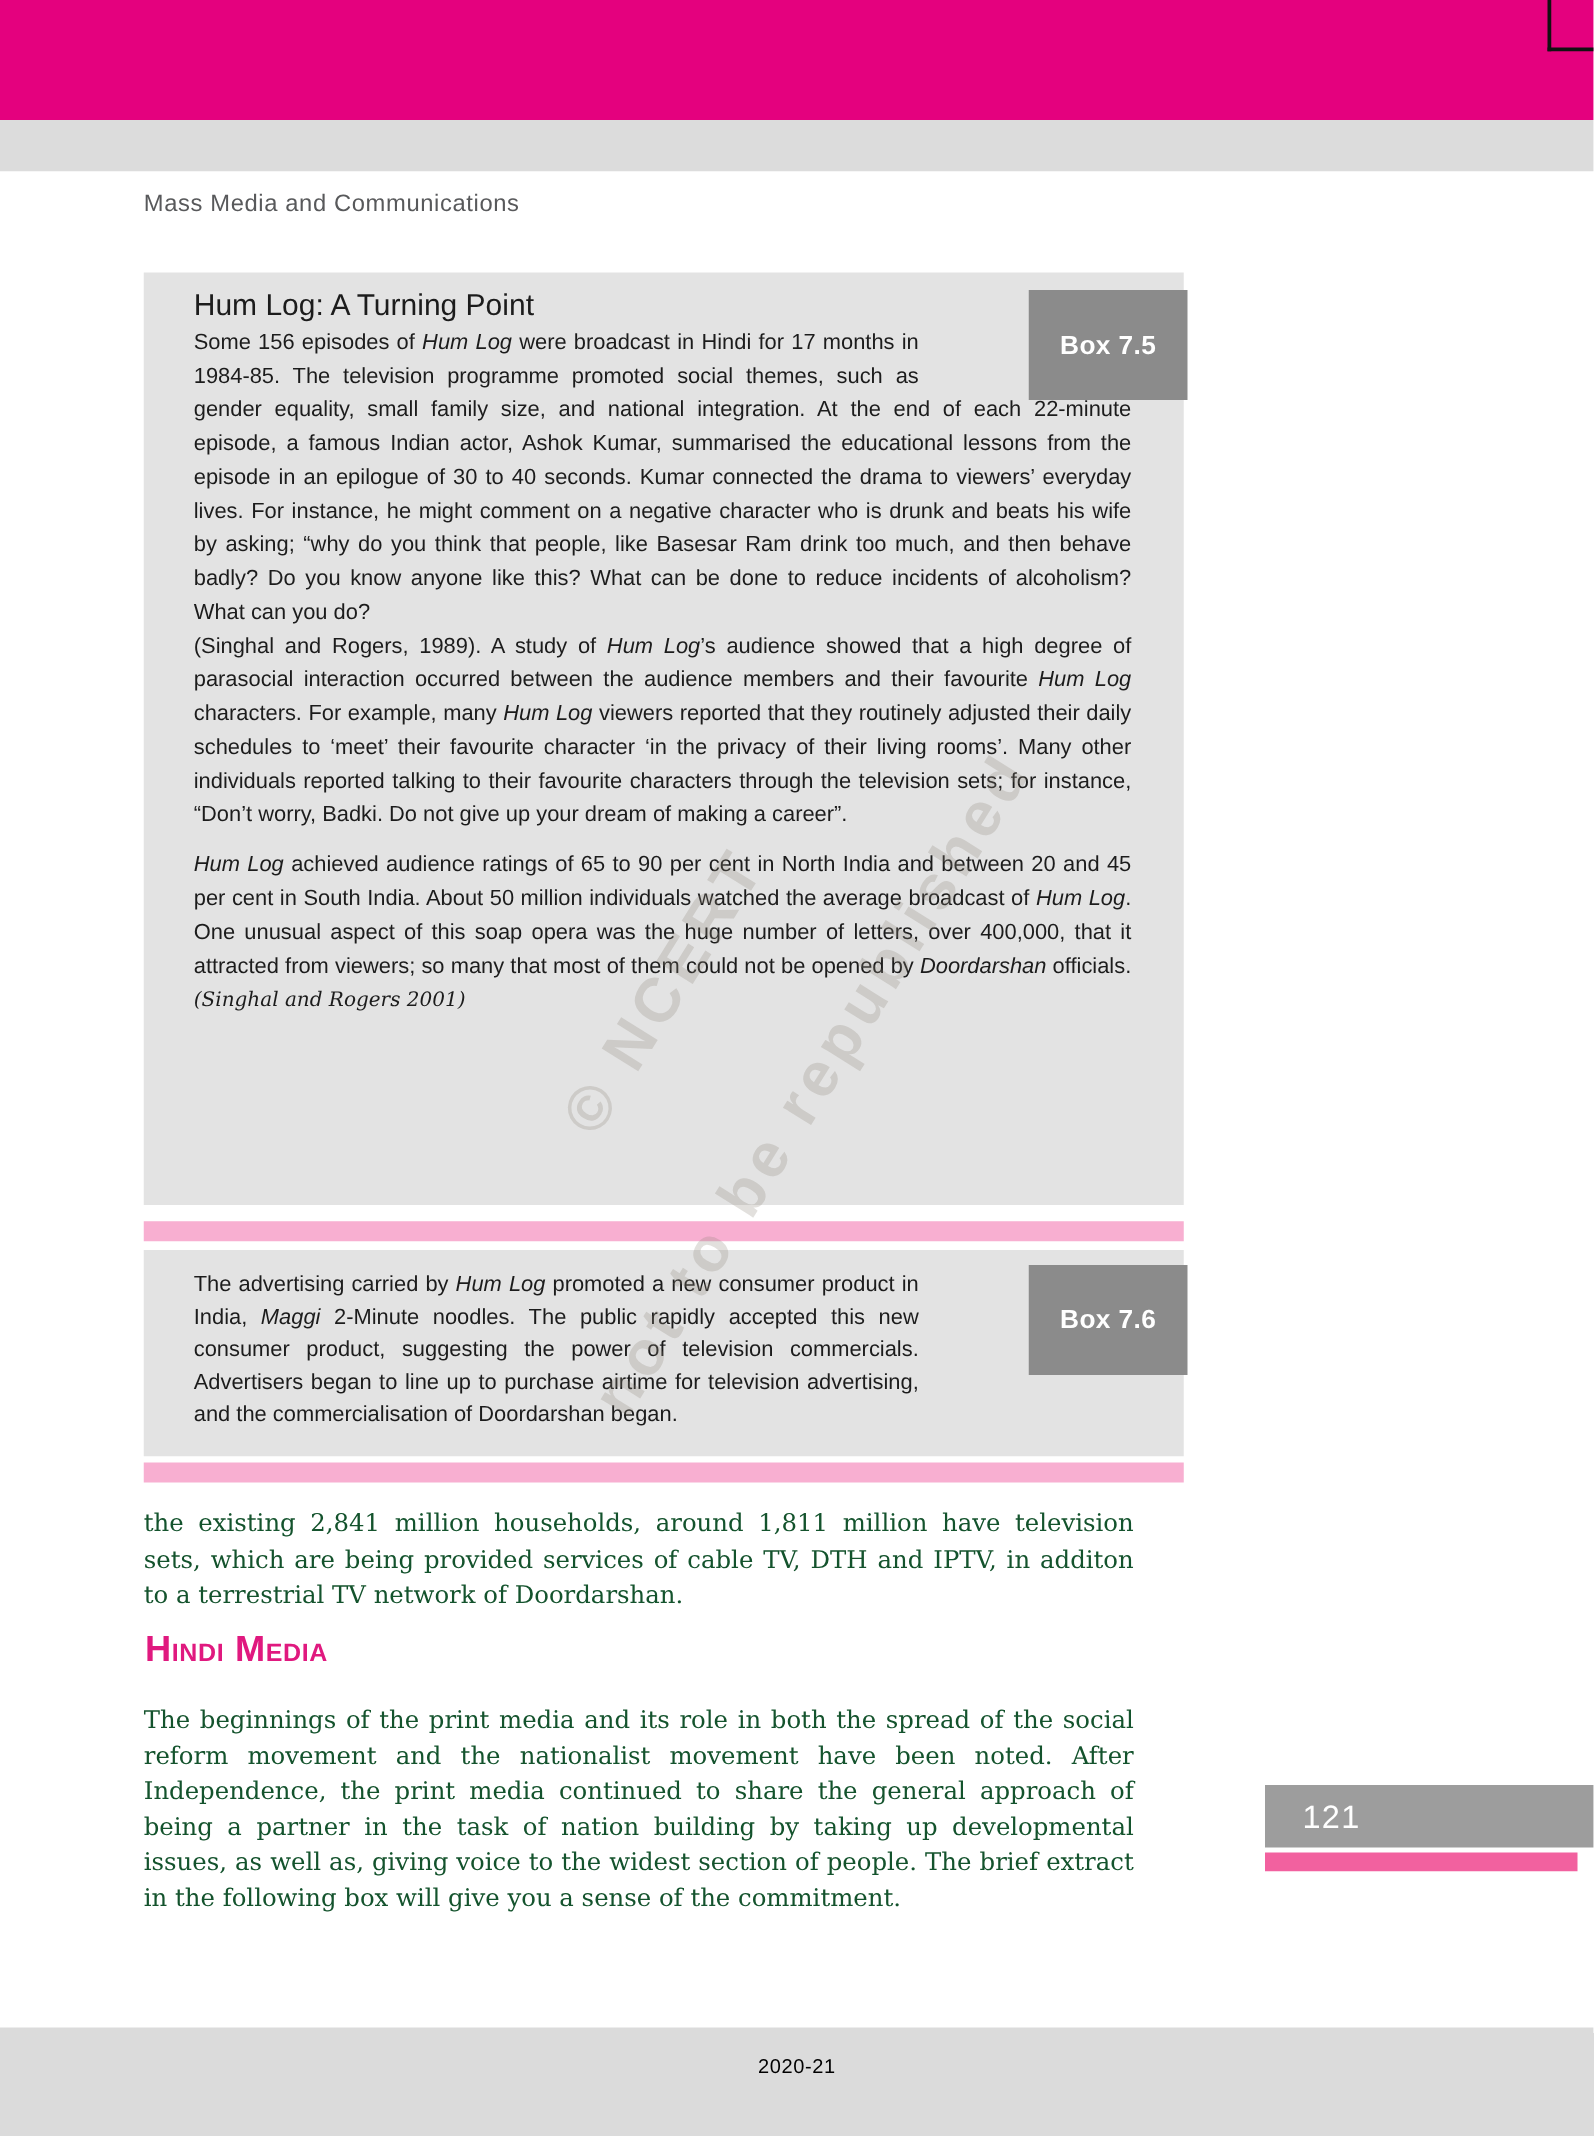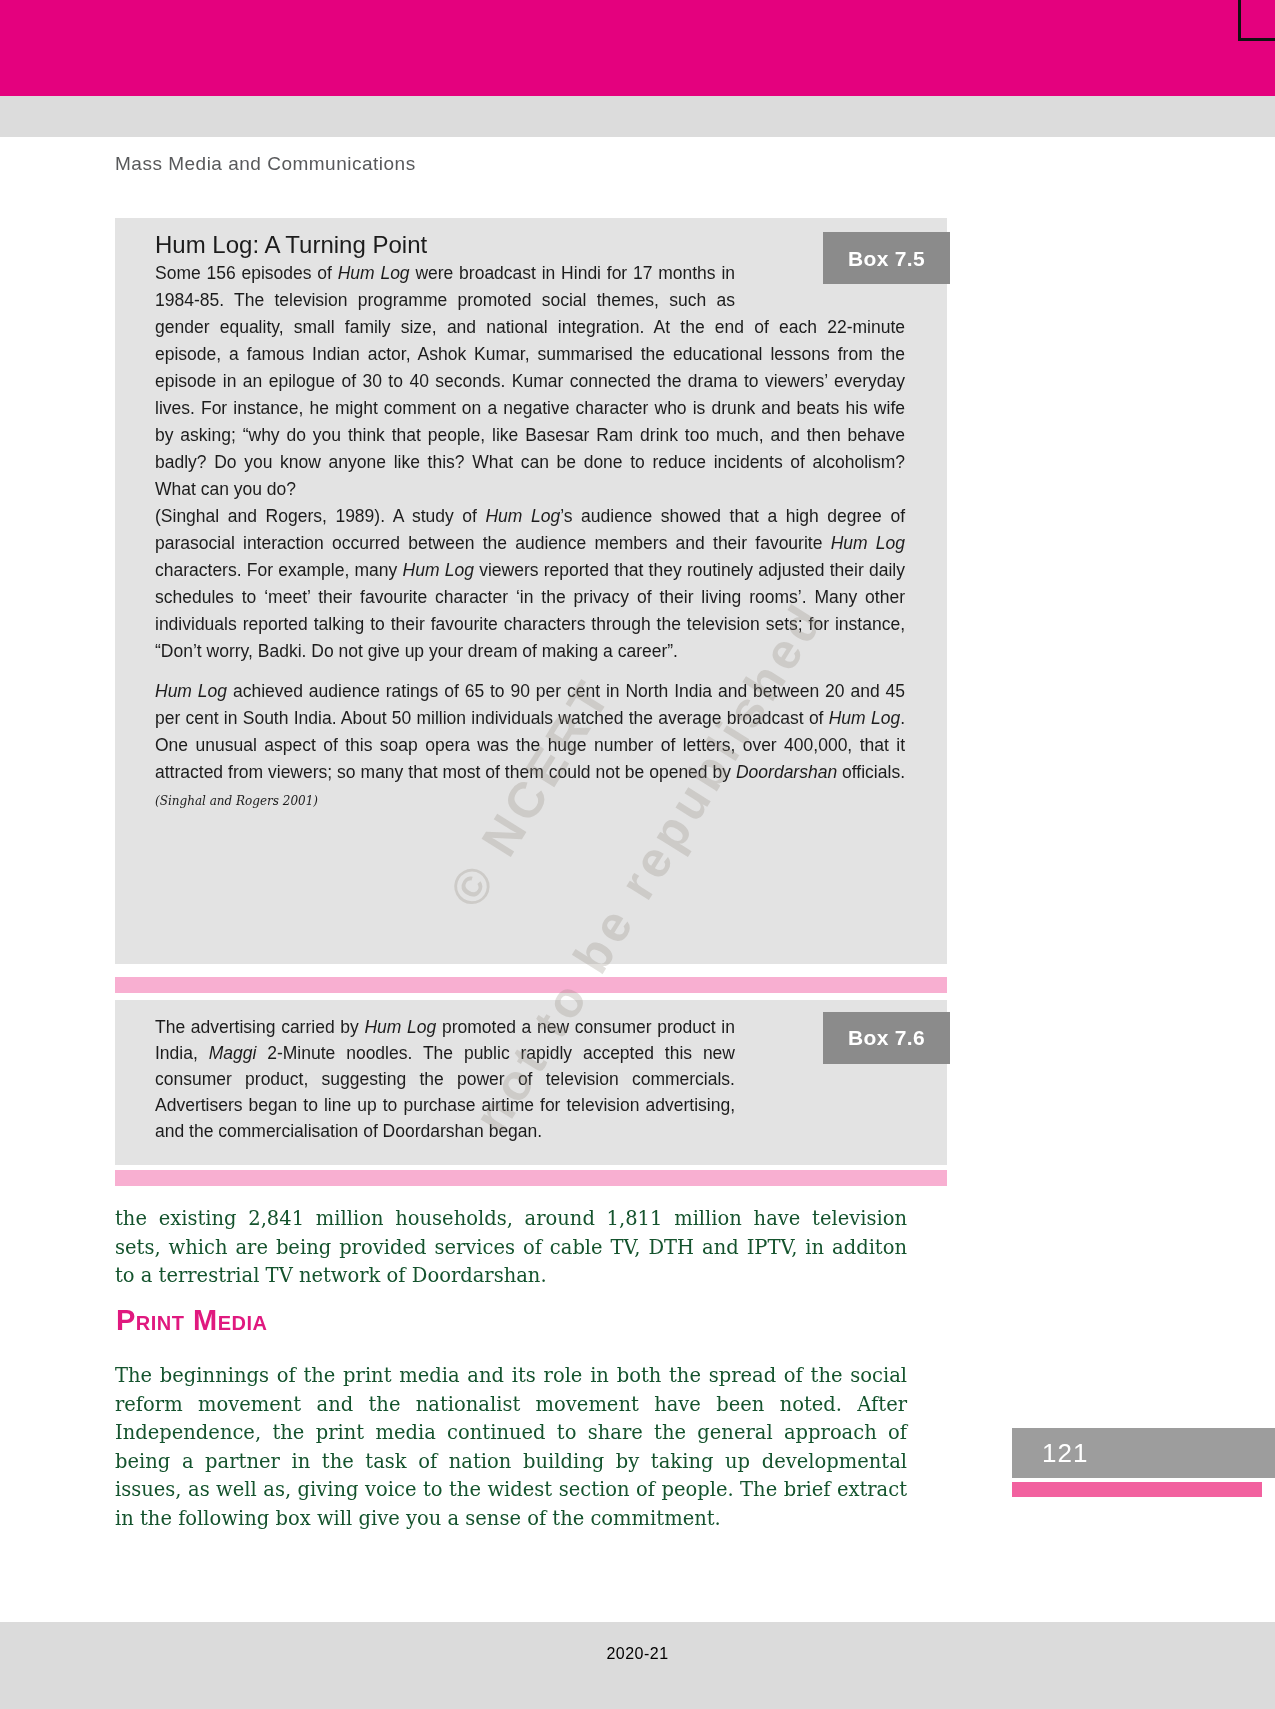--- a/index.html
+++ b/index.html
@@ -16,29 +16,29 @@
                 letter-spacing:.5px;}
 
   
   .graybox{position:absolute;left:115px;width:832px;background:#E3E3E3;
            padding:12px 42px 0 40px;box-sizing:border-box;text-align:justify;
            font-size:17.5px;line-height:27px;color:#1c1c1c;}
   .box75{top:218px;height:746px;}
   .box76{top:1000px;height:165px;line-height:26px;padding-top:14px;}
   .label-spacer{float:right;width:170px;height:84px;}
   .box76 .label-spacer{height:80px;}
-  .box-label{position:absolute;top:14px;right:-3px;width:127px;height:52px;background:#8B8B8B;
+  .box-label{position:absolute;top:14px;right:-3px;width:127px;height:88px;background:#8B8B8B;
              color:#ffffff;font-weight:bold;font-size:21px;display:flex;align-items:center;
              justify-content:center;letter-spacing:.3px;}
   .box76 .box-label{top:12px;}
   .box-title{margin:0;font-size:24px;font-weight:normal;line-height:30px;text-align:left;}
   .graybox p{margin:0;}
   .graybox p.gap{margin-top:13px;}
   .run-italic{font-style:italic;}
-  .run-cite{font-family:"DejaVu Serif",serif;font-style:italic;font-size:12px;}
+  .run-cite{font-family:"DejaVu Serif",serif;font-style:italic;font-size:16px;}
 
   
   .strip{position:absolute;left:115px;width:832px;height:16px;background:#F8AFD1;}
   .strip1{top:977px;}
   .strip2{top:1170px;}
 
   
   .bodytext{position:absolute;left:115px;width:792px;margin:0;
             font-family:"DejaVu Serif",serif;font-size:19.5px;line-height:28.5px;
             color:#14532d;text-align:justify;}
@@ -89,21 +89,21 @@
   <section class="graybox box76">
     <div class="label-spacer"></div>
     <div class="box-label">Box 7.6</div>
     <p><span>The advertising carried by </span><span class="run-italic">Hum Log</span><span> promoted a new consumer product in India, </span><span class="run-italic">Maggi</span><span> 2-Minute noodles. The public rapidly accepted this new consumer product, suggesting the power of television commercials. Advertisers began to line up to purchase airtime for television advertising, and the commercialisation of Doordarshan began.</span></p>
   </section>
 
   <div class="strip strip2"></div>
 
   <p class="bodytext p1">the existing 2,841 million households, around 1,811 million have television sets, which are being provided services of cable TV, DTH and IPTV, in additon to a terrestrial TV network of Doordarshan.</p>
 
-  <h2 class="section-heading">Print Media</h2>
+  <h2 class="section-heading">Hindi Media</h2>
 
   <p class="bodytext p2">The beginnings of the print media and its role in both the spread of the social reform movement and the nationalist movement have been noted. After Independence, the print media continued to share the general approach of being a partner in the task of nation building by taking up developmental issues, as well as, giving voice to the widest section of people.  The brief extract in the following box will give you a sense of the commitment.</p>
 
   <div class="pagenum-box">
     <span>121</span>
   </div>
   <div class="pagenum-strip"></div>
 
   <div class="footer-band"></div>
   <div class="footer-year">2020-21</div>

